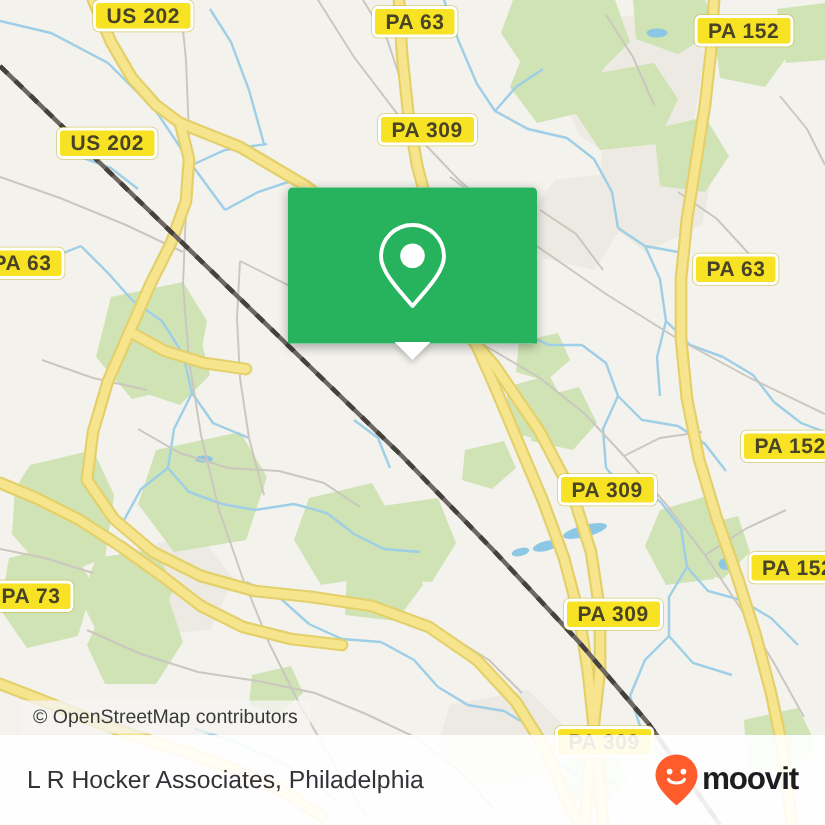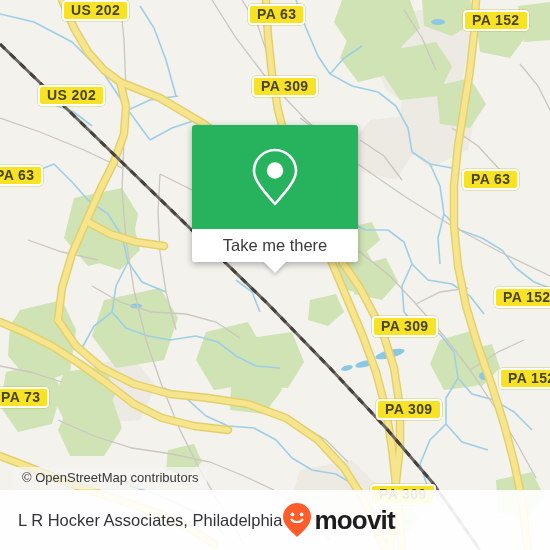--- a/index.html
+++ b/index.html
@@ -113,37 +113,37 @@
   
   #footer {
     position: absolute;
     left: 0;
     top: 490px;
     width: 550px;
     height: 60px;
     background: rgba(255,255,255,0.90);
     display: flex;
     align-items: center;
-    justify-content: flex-start;
+    justify-content: space-between;
     padding: 0 18px 0 18px;
     box-sizing: border-box;
   }
   #footer-title {
     color: #333237;
     font-size: 16.5px;
     white-space: nowrap;
   }
   #moovit-logo {
     display: flex;
     align-items: center;
     gap: 2px;
   }
   #moovit-wordmark {
     color: #1d1d1f;
-    font-size: 26px;
+    font-size: 21px;
     font-weight: bold;
     letter-spacing: -0.8px;
     line-height: 30px;
   }
 </style>
 </head>
 <body>
 
 <div id="app">
 
@@ -355,21 +355,20 @@
     <div class="shield" style="left:-14px; top:165px;">PA 63</div>
   </div>
 
   <div id="popup-card">
     <div id="popup-green">
       <svg width="50" height="62" viewBox="0 0 50 62">
         <path d="M25,4 C13.4,4 4,13.4 4,25 C4,34 13,44.5 25,58 C37,44.5 46,34 46,25 C46,13.4 36.6,4 25,4 Z" fill="none" stroke="#ffffff" stroke-width="2.6" stroke-linejoin="round"></path>
         <circle cx="25" cy="24.5" r="8.2" fill="#ffffff"></circle>
       </svg>
     </div>
-    <div id="popup-label">Take me there</div>
     <div id="popup-tail"></div>
   </div>
 
   <div id="attribution">© OpenStreetMap contributors</div>
 
   <div id="footer">
     <div id="footer-title">L R Hocker Associates, Philadelphia</div>
     <div id="moovit-logo">
       <svg width="30" height="36" viewBox="0 0 30 36">
         <path d="M15,1 C7.3,1 1,7.2 1,14.8 C1,22.2 8,28.8 15,35 C22,28.8 29,22.2 29,14.8 C29,7.2 22.7,1 15,1 Z" fill="#ff5c2b"></path>

